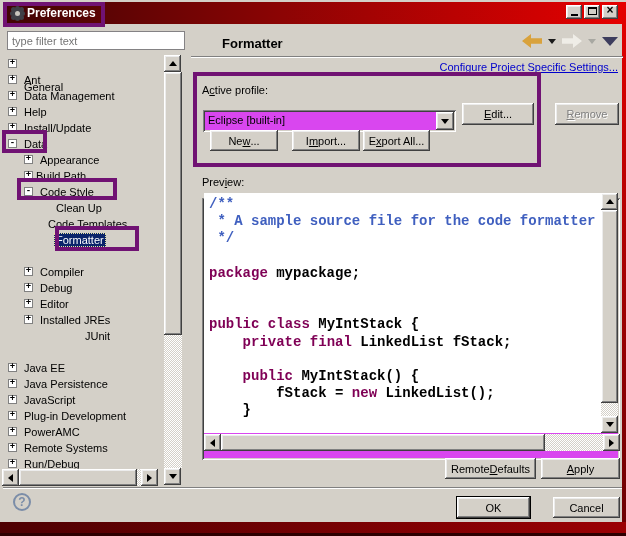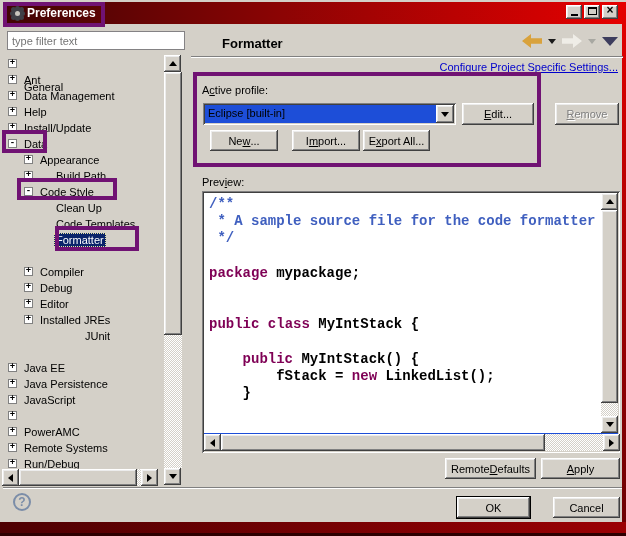--- a/index.html
+++ b/index.html
@@ -4,21 +4,21 @@
 <style>
   :root{
     --face:#d4d0c8; --purple:#701273; --sel:#0a246a; --kw:#7f0055; --cmt:#3f5fbf; --pln:#000000; --link:#0000cc;
   }
   *{box-sizing:border-box; margin:0; padding:0;}
   html,body{width:626px;height:536px;}
   body{font-family:"Liberation Sans",sans-serif;font-size:11px;background:var(--face);position:relative;overflow:hidden;color:#000;}
   .abs{position:absolute;}
   
   .raised{background:var(--face);box-shadow:inset -1px -1px 0 #404040,inset 1px 1px 0 #fff,inset -2px -2px 0 #808080,inset 2px 2px 0 #ececec;}
-  .sunken{background:#1d4ed8;box-shadow:inset 1px 1px 0 #808080,inset -1px -1px 0 #fff,inset 2px 2px 0 #404040,inset -2px -2px 0 var(--face);}
+  .sunken{background:#d946ef;box-shadow:inset 1px 1px 0 #808080,inset -1px -1px 0 #fff,inset 2px 2px 0 #404040,inset -2px -2px 0 var(--face);margin-top:7px;}
   .btn{font-family:"Liberation Sans",sans-serif;font-size:11px;color:#000;display:flex;align-items:center;justify-content:center;cursor:default;white-space:nowrap;}
   .btn.default{box-shadow:inset -1px -1px 0 #404040,inset 1px 1px 0 #fff,inset -2px -2px 0 #808080,inset 2px 2px 0 #ececec,0 0 0 1px #000;}
   .btn.disabled{color:#808080;text-shadow:1px 1px 0 #fff;}
   .u{text-decoration:underline;}
   
   .titlebar{left:3px;top:2px;width:620px;height:22px;background:linear-gradient(to right,#400404 0%,#8c0404 45%,#e60000 100%);display:flex;align-items:center;}
   .title-text{color:#fff;font-weight:bold;font-size:12px;margin-left:4px;}
   .gear{width:11px;height:11px;border-radius:50%;background:#3f3f46;margin-left:9px;position:relative;
         box-shadow:0 -5px 0 -3px #3f3f46,0 5px 0 -3px #3f3f46,-5px 0 0 -3px #3f3f46,5px 0 0 -3px #3f3f46,
                    -4px -4px 0 -3px #3f3f46,4px -4px 0 -3px #3f3f46,-4px 4px 0 -3px #3f3f46,4px 4px 0 -3px #3f3f46;}
@@ -112,31 +112,31 @@
     <div class="tree-row" style="top: 80px;">
       <span class="expander" style="left: 8px; top: 3px;">-</span>
       <span class="tree-label" style="left: 22px;">Data</span>
     </div>
     <div class="tree-row" style="top: 96px;">
       <span class="expander" style="left: 24px; top: 3px;">+</span>
       <span class="tree-label" style="left: 38px;">Appearance</span>
     </div>
     <div class="tree-row" style="top: 112px;">
       <span class="expander" style="left: 24px; top: 3px;">+</span>
-      <span class="tree-label" style="left: 54px; text-align: center;">Build Path</span>
+      <span class="tree-label" style="left: 34px; text-align: center;">Build Path</span>
     </div>
     <div class="tree-row" style="top: 128px;">
       <span class="expander" style="left: 24px; top: 3px;">-</span>
       <span class="tree-label" style="left: 38px;">Code Style</span>
     </div>
     <div class="tree-row" style="top: 144px;">
       <span class="tree-label" style="left: 54px;">Clean Up</span>
     </div>
     <div class="tree-row" style="top: 160px;">
-      <span class="tree-label" style="left: 54px;">Code Templates</span>
+      <span class="tree-label" style="left: 46px;">Code Templates</span>
     </div>
     <div class="tree-row" style="top: 176px;">
       <span class="tree-label selected" style="left: 54px;">Formatter</span>
     </div>
     <div class="tree-row" style="top: 208px;">
       <span class="expander" style="left: 24px; top: 3px;">+</span>
       <span class="tree-label" style="left: 38px;">Compiler</span>
     </div>
     <div class="tree-row" style="top: 224px;">
       <span class="expander" style="left: 24px; top: 3px;">+</span>
@@ -160,20 +160,21 @@
     <div class="tree-row" style="top: 320px;">
       <span class="expander" style="left: 8px; top: 3px;">+</span>
       <span class="tree-label" style="left: 22px;">Java Persistence</span>
     </div>
     <div class="tree-row" style="top: 336px;">
       <span class="expander" style="left: 8px; top: 3px;">+</span>
       <span class="tree-label" style="left: 22px;">JavaScript</span>
     </div>
     <div class="tree-row" style="top: 352px;">
       <span class="expander" style="left: 8px; top: 3px;">+</span>
+      <span class="tree-label" style="left: 22px;">Plug-in Development</span>
     </div>
     <div class="tree-row" style="top: 368px;">
       <span class="expander" style="left: 8px; top: 3px;">+</span>
       <span class="tree-label" style="left: 22px;">PowerAMC</span>
     </div>
     <div class="tree-row" style="top: 384px;">
       <span class="expander" style="left: 8px; top: 3px;">+</span>
       <span class="tree-label" style="left: 22px;">Remote Systems</span>
     </div>
     <div class="tree-row" style="top: 400px;">
@@ -256,20 +257,21 @@
 <div class="abs sunken" style="left:202px;top:191px;width:418px;height:262px;"></div>
 <div class="abs" id="code">
     <div class="code-line"><span class="c">/**</span></div>
     <div class="code-line"><span class="c"> * A sample source file for the code formatter preview</span></div>
     <div class="code-line"><span class="c"> */</span></div>
     <div class="code-line">&nbsp;</div>
     <div class="code-line"><span class="k">package</span><span class="p"> mypackage;</span></div>
     <div class="code-line">&nbsp;</div>
     <div class="code-line">&nbsp;</div>
     <div class="code-line"><span class="k">public</span><span class="p"> </span><span class="k">class</span><span class="p"> MyIntStack {</span></div>
+    <div class="code-line"><span class="p">    </span><span class="k">private</span><span class="p"> </span><span class="k">final</span><span class="p"> LinkedList fStack;</span></div>
     <div class="code-line">&nbsp;</div>
     <div class="code-line"><span class="p">    </span><span class="k">public</span><span class="p"> MyIntStack() {</span></div>
     <div class="code-line"><span class="p">        fStack = </span><span class="k">new</span><span class="p"> LinkedList();</span></div>
     <div class="code-line"><span class="p">    }</span></div>
   </div>
 <div class="abs" style="left:601px;top:193px;width:18px;height:240px;">
   <span class="sb-btn raised" style="left:0;top:0;width:17px;">
       <span class="tri up"></span>
     </span>
   <span class="abs raised" style="left:0;top:17px;width:17px;height:193px;"></span>

